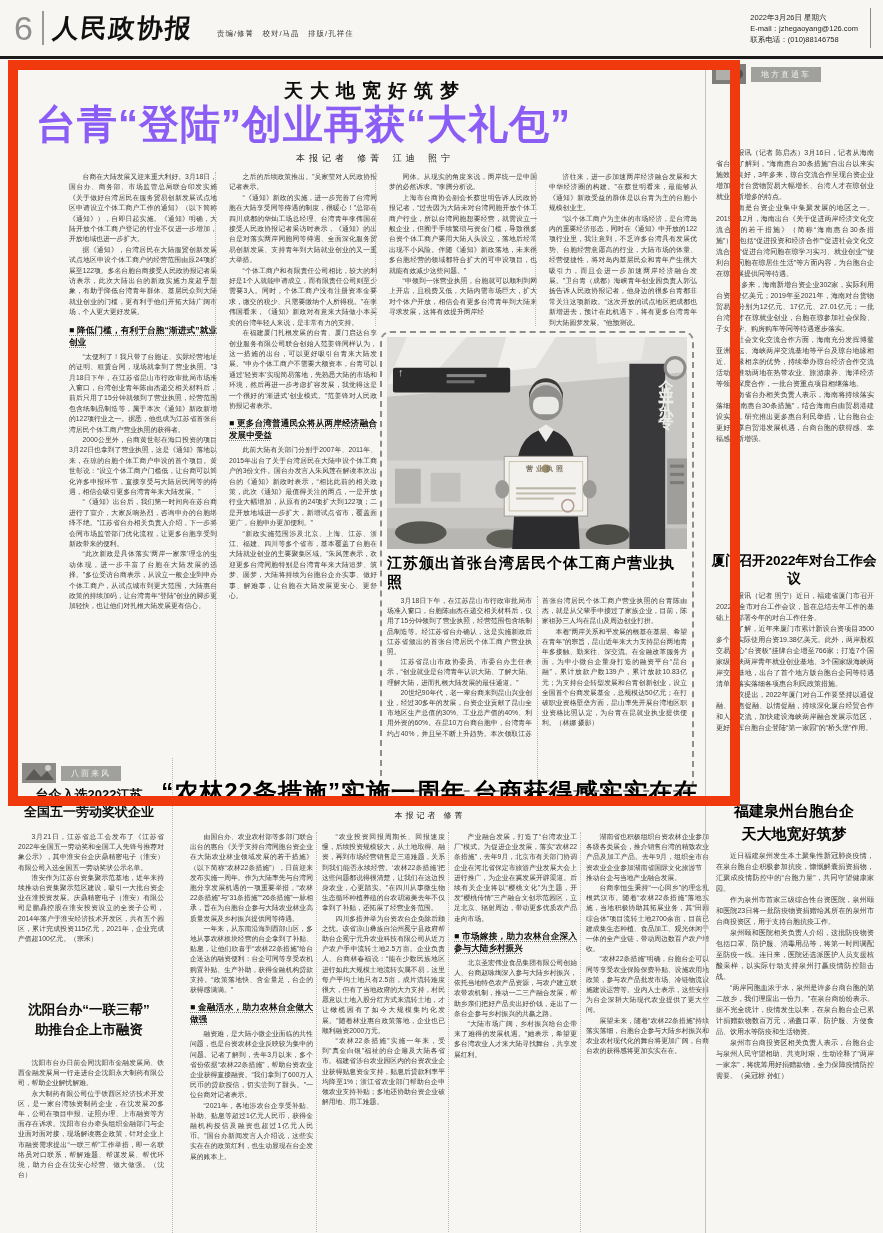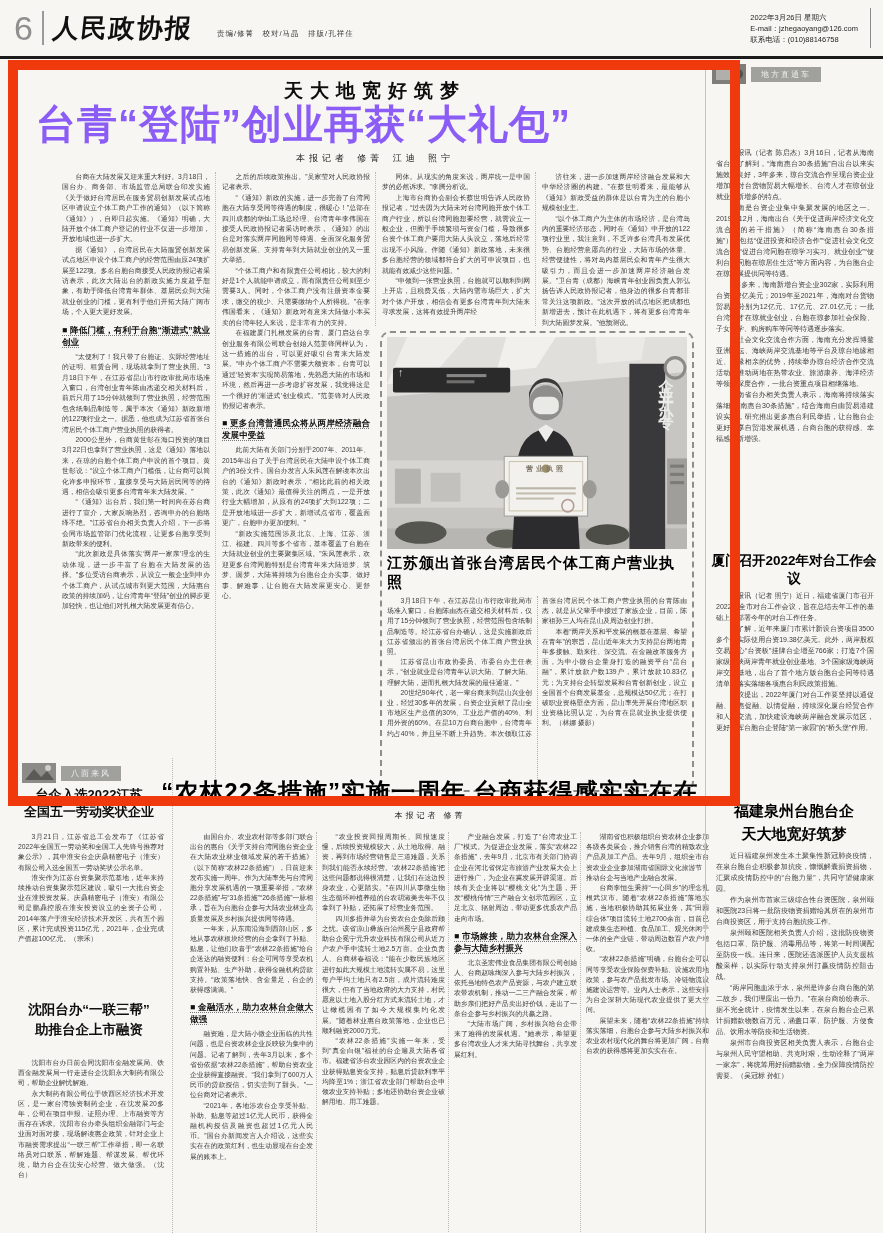--- a/index.html
+++ b/index.html
@@ -22,21 +22,21 @@
   .hdr-rule{position:absolute;left:0;top:56px;width:883px;height:3px;background:#1b1b1b;}
 
   
   .kicker{position:absolute;left:60px;top:78px;width:630px;text-align:center;
           font-size:19px;font-weight:bold;letter-spacing:7px;color:#0d0d0d;}
   .headline{position:absolute;left:36px;top:101px;width:678px;text-align:left;
             font-size:40px;font-weight:900;letter-spacing:1px;color:#8b5cf6;line-height:46px;}
   .byline{position:absolute;left:60px;top:152px;width:630px;text-align:center;
           font-size:9px;letter-spacing:4px;color:#222;font-family:Liberation Mono, monospace;}
   .ncol{position:absolute;top:172px;width:148px;height:618px;overflow:hidden;
-        font-size:6.8px;line-height:10.4px;text-align:justify;color:#3b3b3b;}
+        font-size:6.8px;line-height:10.4px;text-align:justify;color:#3b3b3b;margin-left:7px;}
   #m-col1{left:62px}#m-col2{left:222px}
   #m-col3{left:382px;height:154px}#m-col4{left:542px;height:154px}
   .ncol p,.ba-col p,.la-body p,.sb-body p,.fig-caption p{margin:0;text-indent:2em;}
   .subhead{font-weight:bold;color:#101010;font-size:8.6px;line-height:12px;margin:6px 0 4px;
            text-indent:0;text-decoration:underline dotted #777;text-underline-offset:2px;}
 
   .vdot{position:absolute;width:0;border-left:1px dotted #b8b8b4;}
 
   
   .figure{position:absolute;left:380px;top:331px;width:314px;height:461px;border:2px dashed #8e8e8a;

